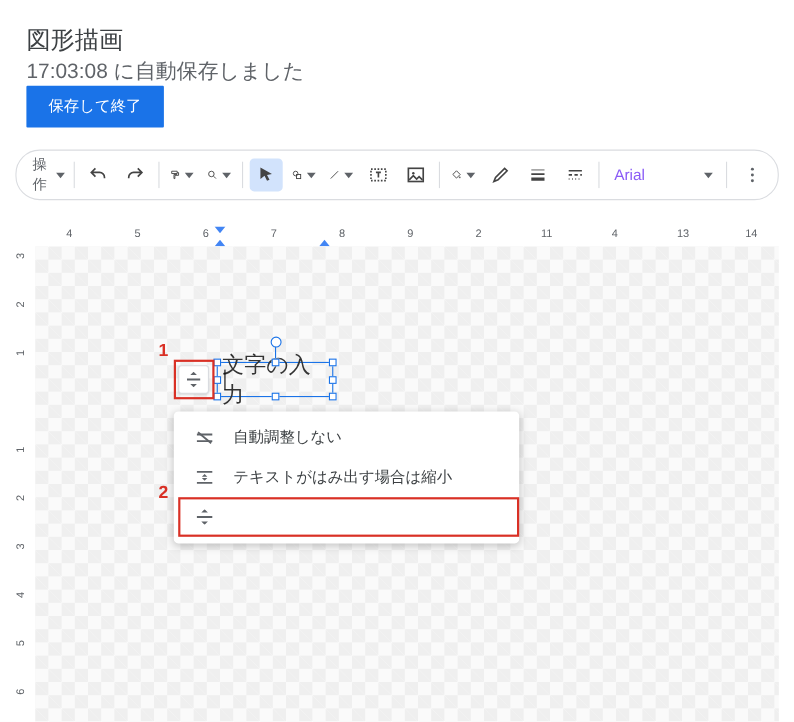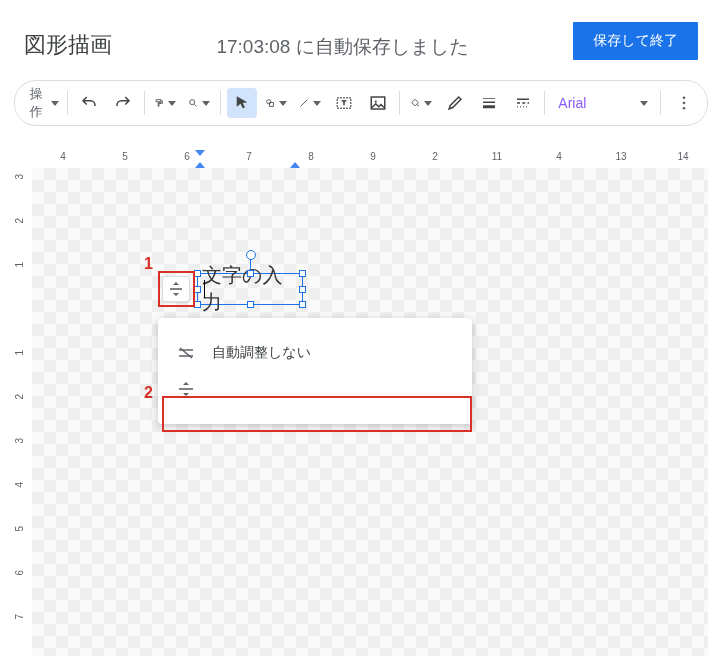--- a/index.html
+++ b/index.html
@@ -9,21 +9,21 @@
     --muted:#5f6368;
     --ruler-bg:#fff;
     --canvas-light:#fafafa;
     --canvas-dark:#efefef;
     --select-blue:#1a73e8;
     --marker-red:#d93025;
   }
   html,body{margin:0;padding:0;font-family:Arial,Helvetica,sans-serif;color:var(--text);background:#fff;}
   .app{width:722px;height:656px;position:relative;overflow:hidden;border-radius:6px;}
   
-  .header{display:flex;align-items:flex-end;justify-content:space-between;padding:22px 24px 20px 24px;}
+  .header{display:flex;align-items:flex-start;justify-content:space-between;padding:22px 24px 20px 24px;flex-direction:column;}
   .header .title{font-size:22px;font-weight:400;color:#3c4043;}
   .header .autosave{font-size:19px;color:var(--muted);}
   .save-btn{background:var(--blue);color:#fff;border:none;border-radius:1px;padding:10px 20px;font-size:14px;cursor:pointer;font-family:inherit;}
   
   .toolbar{display:flex;align-items:center;height:44px;border:1px solid var(--toolbar-border);border-radius:22px;margin:0 14px 24px 14px;padding:0 6px;}
   .tb-btn{display:flex;align-items:center;justify-content:center;height:30px;min-width:30px;border:none;background:transparent;border-radius:4px;padding:0 4px;margin:0 2px;cursor:pointer;color:#444;position:relative;}
   .tb-btn.active{background:#d2e3fc;}
   .tb-sep{width:1px;height:24px;background:var(--toolbar-border);margin:0 4px;}
   .tb-dd::after{content:"";width:0;height:0;border-left:4px solid transparent;border-right:4px solid transparent;border-top:5px solid #5f6368;margin-left:4px;}
   .tb-label{font-size:13px;color:#5f6368;padding:0 4px;}
@@ -58,21 +58,21 @@
   .handle.mr{right:-4px;top:50%;margin-top:-3px;} .handle.bl{left:-4px;bottom:-4px;}
   .handle.bm{left:50%;bottom:-4px;margin-left:-3px;} .handle.br{right:-4px;bottom:-4px;}
   .rotate-handle{position:absolute;left:50%;top:-24px;margin-left:-4px;width:8px;height:8px;border:1px solid var(--select-blue);border-radius:50%;background:#fff;}
   .rotate-line{position:absolute;left:50%;top:-16px;width:1px;height:12px;background:var(--select-blue);}
   
   .autofit-btn{position:absolute;left:130px;top:108px;width:26px;height:24px;background:#fff;border:1px solid #dadce0;border-radius:3px;display:flex;align-items:center;justify-content:center;cursor:pointer;box-shadow:0 1px 2px rgba(0,0,0,0.12);}
   
   .marker-box{position:absolute;border:2px solid var(--marker-red);pointer-events:none;}
   .marker-num{position:absolute;font-weight:700;color:var(--marker-red);font-size:16px;}
   
-  .dropdown{position:absolute;left:126px;top:150px;width:314px;background:#fff;border-radius:4px;box-shadow:0 2px 8px rgba(0,0,0,0.22);padding:17px 0;}
+  .dropdown{position:absolute;left:126px;top:150px;width:314px;background:#fff;border-radius:4px;box-shadow:0 2px 8px rgba(0,0,0,0.22);padding:6px 0;}
   .dd-item{display:flex;align-items:center;height:36px;padding:0 16px;cursor:pointer;}
   .dd-icon{width:24px;display:flex;justify-content:center;margin-right:14px;color:#5f6368;}
   .dd-text{font-size:14px;color:#3c4043;}
   
   .indent-top{position:absolute;top:0;width:0;height:0;border-left:5px solid transparent;border-right:5px solid transparent;border-top:6px solid #4285f4;}
   .indent-bot{position:absolute;bottom:0;width:0;height:0;border-left:5px solid transparent;border-right:5px solid transparent;border-bottom:6px solid #4285f4;}
 </style>
 </head>
 <body>
 <div class="app">
@@ -250,20 +250,29 @@
             <svg width="18" height="14" viewBox="0 0 18 14">
                 <path stroke="#5f6368" stroke-width="1.6" d="M2 4h14M2 10h14"></path>
                 <path stroke="#5f6368" stroke-width="1.6" d="M3 2l12 10"></path>
               </svg>
           </span>
           <span class="dd-text">自動調整しない</span>
         </div>
         <div class="dd-item">
           <span class="dd-icon">
             <svg width="18" height="14" viewBox="0 0 18 14">
+                <path stroke="#5f6368" stroke-width="1.6" d="M2 2h14M2 12h14"></path>
+                <path fill="#5f6368" d="M9 4l2.5 2.5h-5zM9 10l2.5-2.5h-5z"></path>
+              </svg>
+          </span>
+          <span class="dd-text">テキストがはみ出す場合は縮小</span>
+        </div>
+        <div class="dd-item">
+          <span class="dd-icon">
+            <svg width="18" height="14" viewBox="0 0 18 14">
                 <path stroke="#5f6368" stroke-width="1.6" d="M2 7h14"></path>
                 <path fill="#5f6368" d="M9 0l3 3H6zM9 14l3-3H6z"></path>
               </svg>
           </span>
         </div>
       </div>
 
       <div class="marker-num" style="left:112px;top:216px;">2</div>
       <div class="marker-box" style="left:130px;top:228px;width:306px;height:32px;"></div>
 

